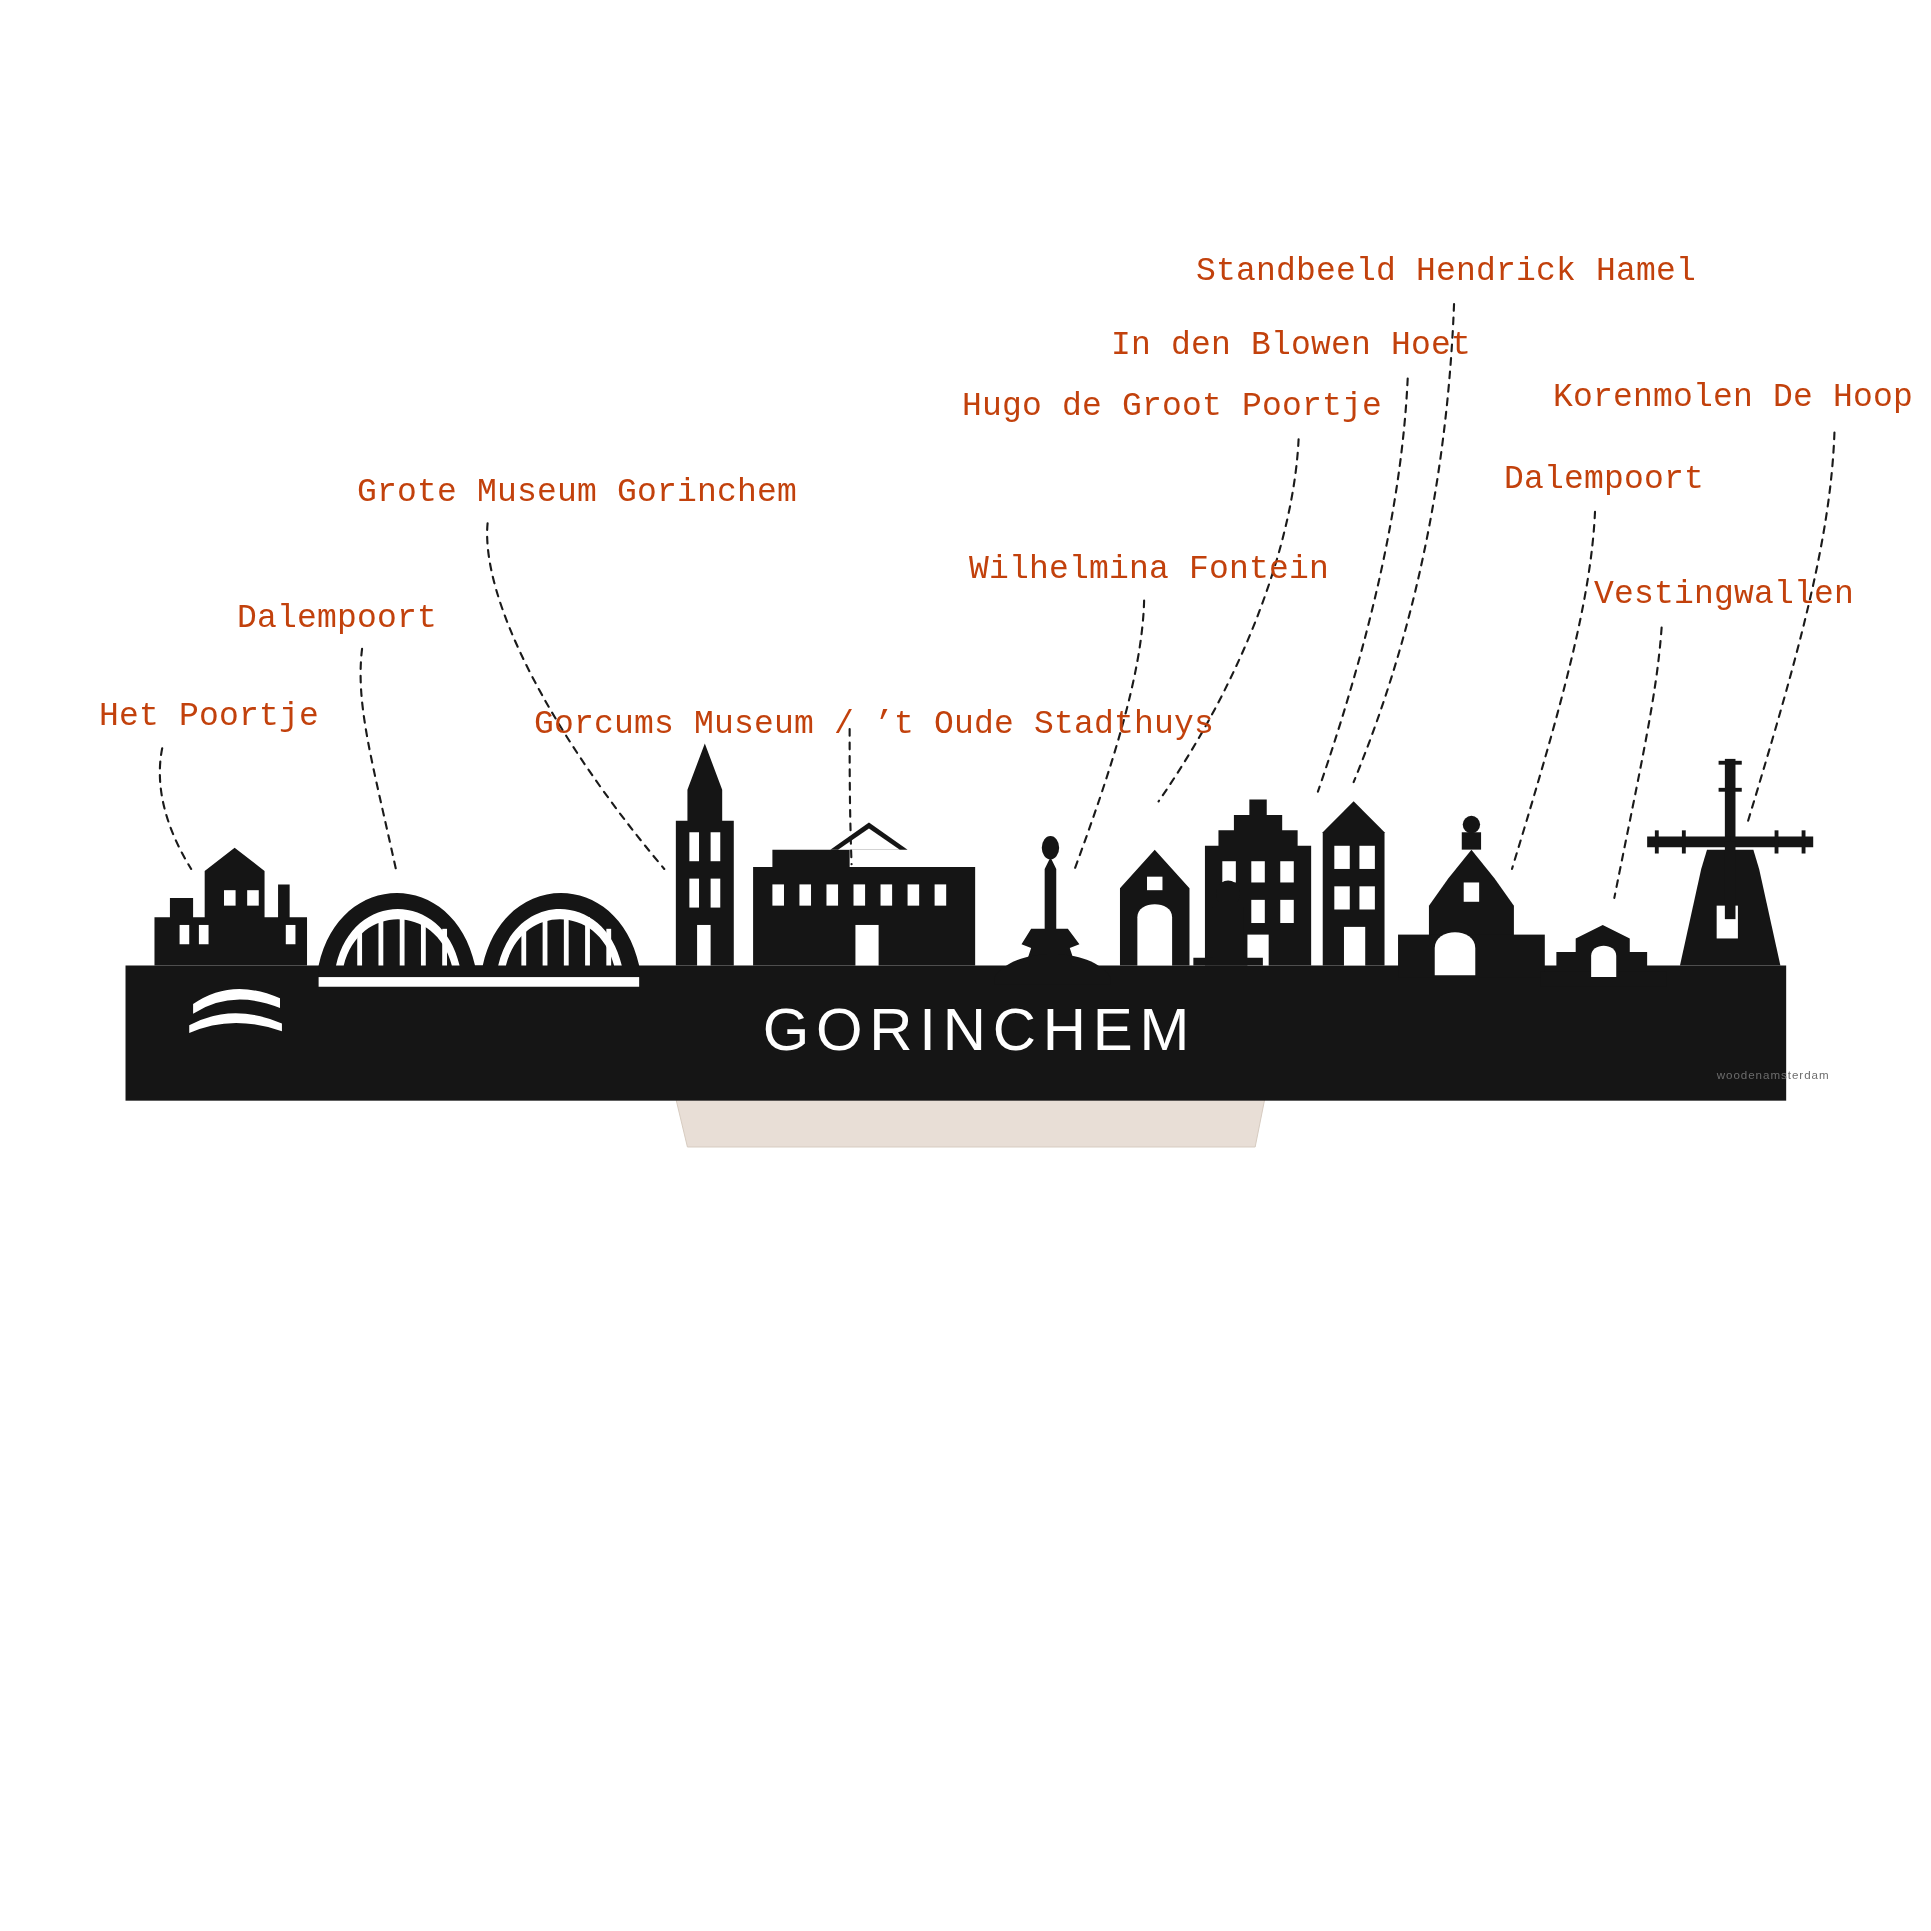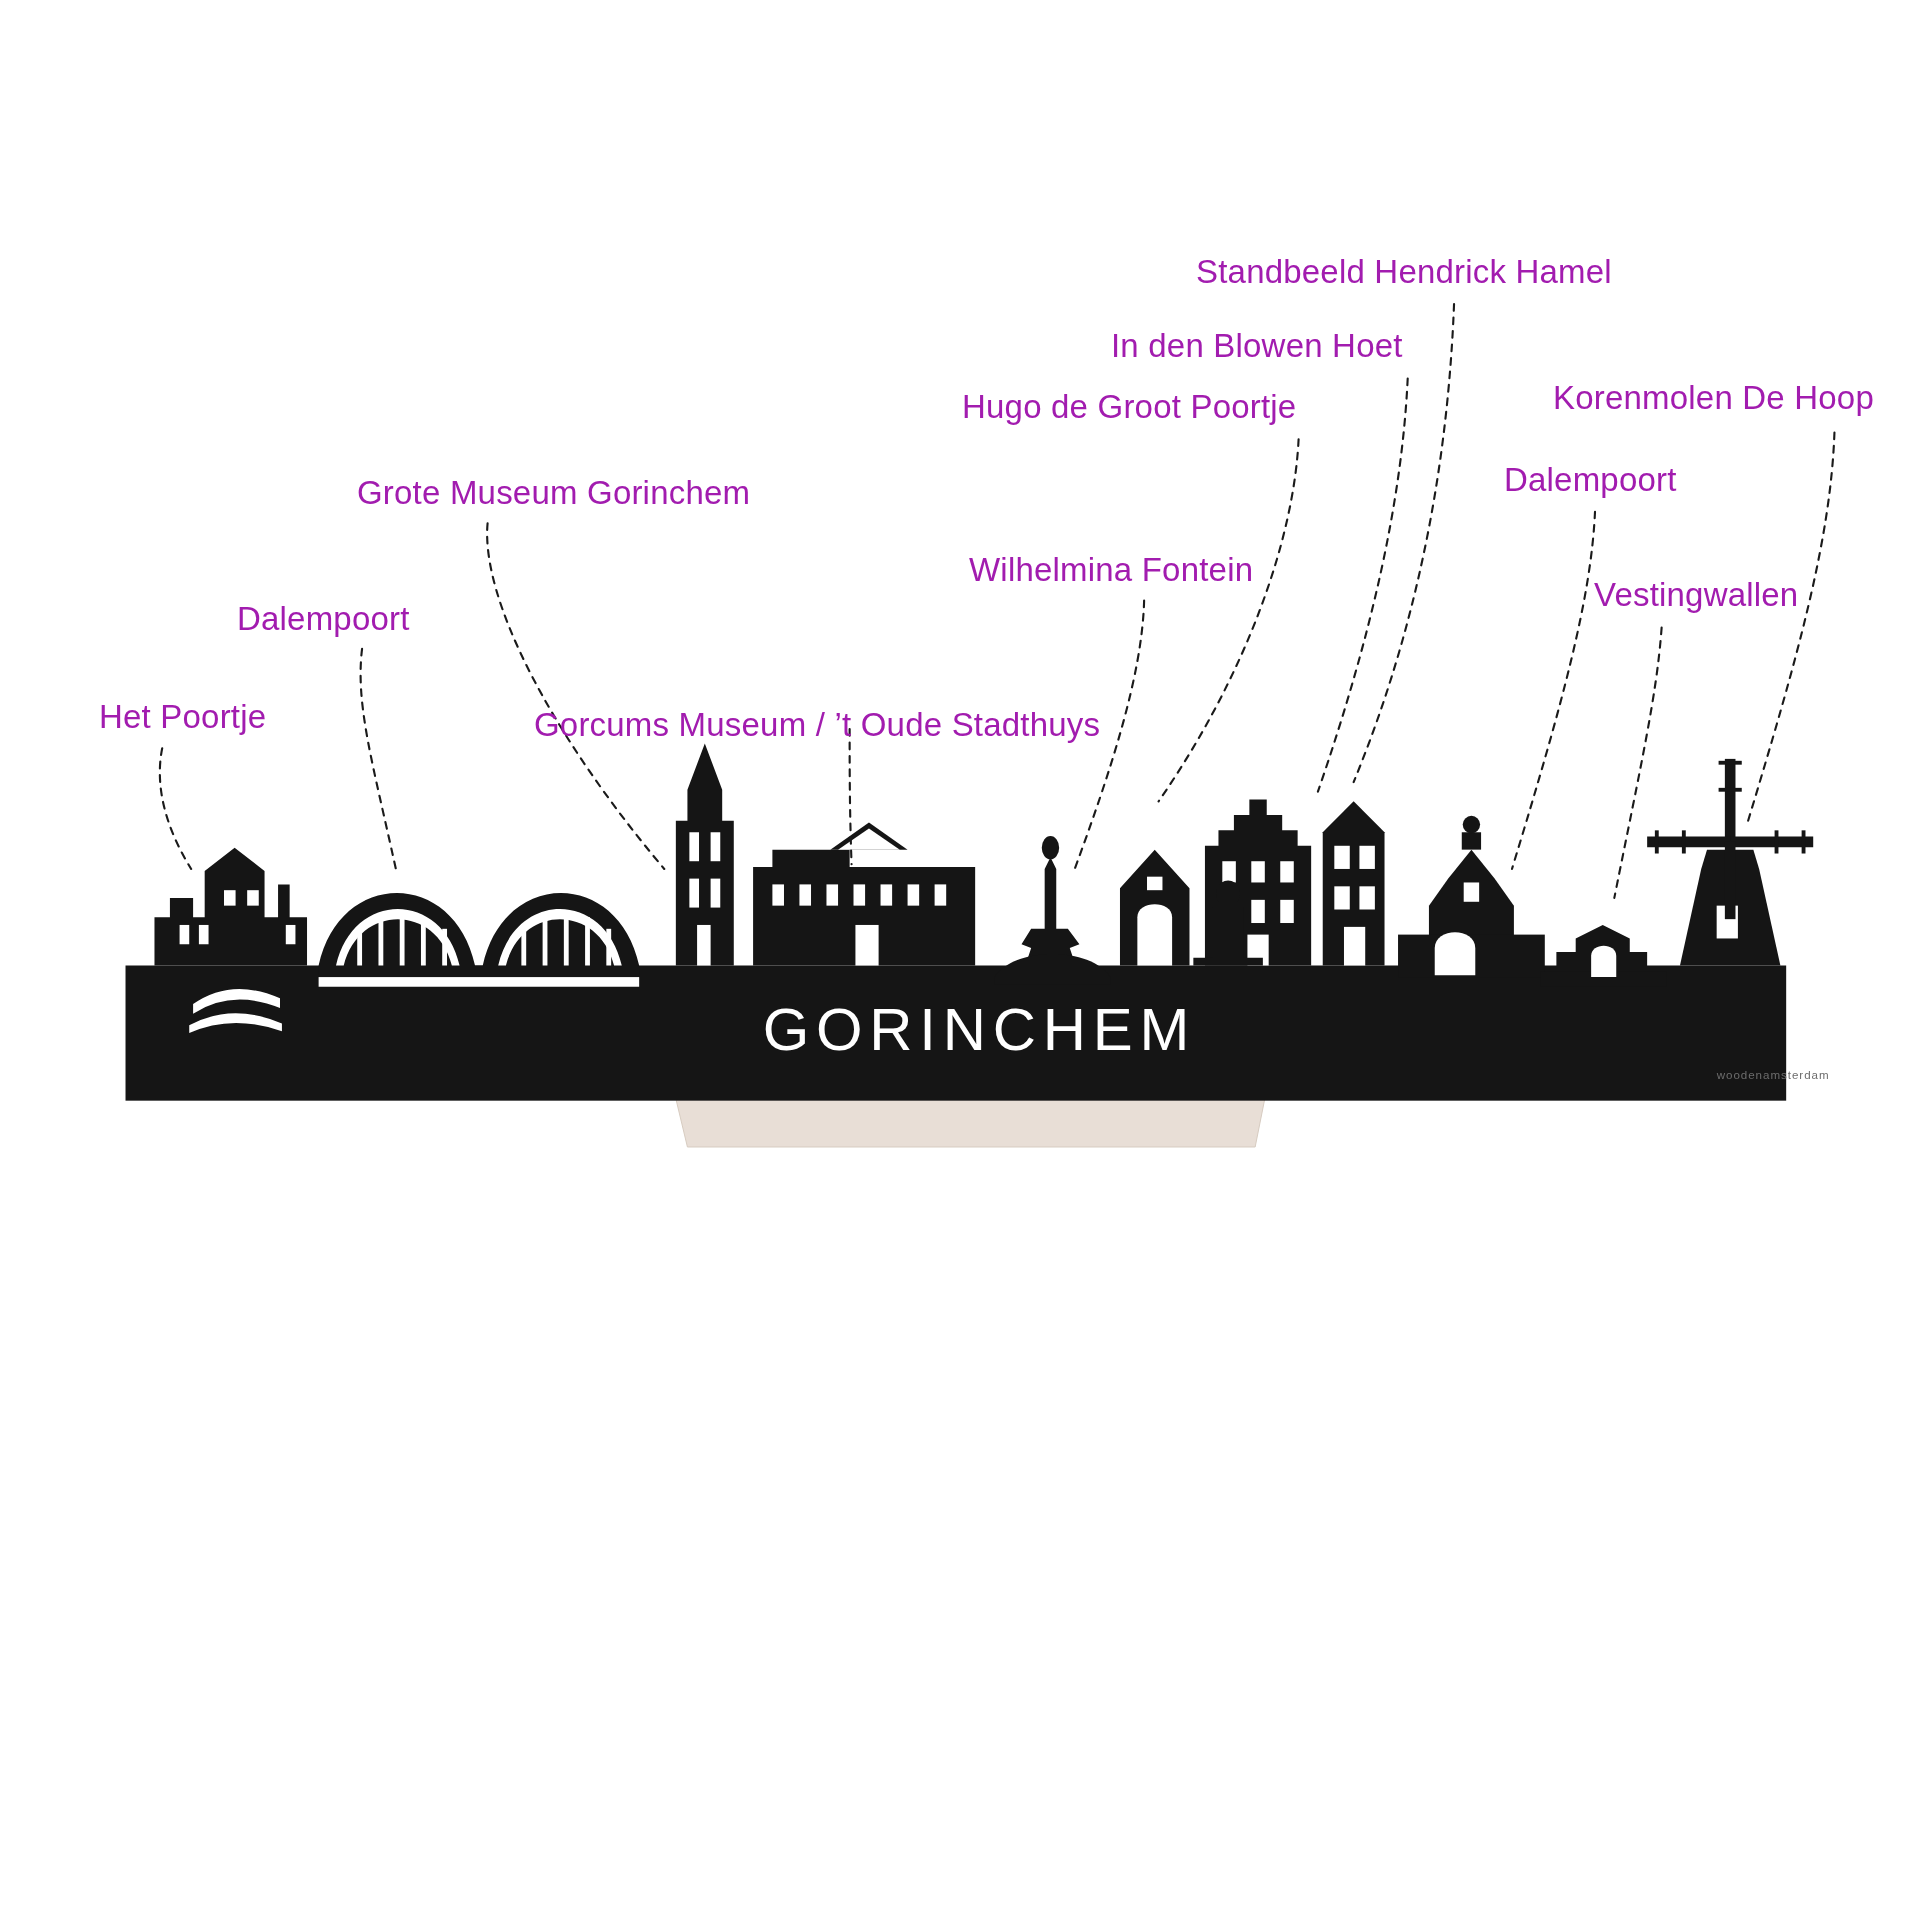--- a/index.html
+++ b/index.html
@@ -15,23 +15,23 @@
     overflow: hidden;
   }
   #stage {
     position: absolute;
     left: 0; top: 0;
     width: 1931px;
     height: 1931px;
   }
   .label {
     position: absolute;
-    font-family: Liberation Sans, sans-serif;
+    font-family: Liberation Mono, monospace;
     font-size: 33px;
-    color: #a21caf;
+    color: #c2410c;
     white-space: nowrap;
     letter-spacing: 0.2px;
   }
   svg.overlay {
     position: absolute;
     left: 0; top: 0;
     width: 1931px;
     height: 1931px;
     pointer-events: none;
   }

